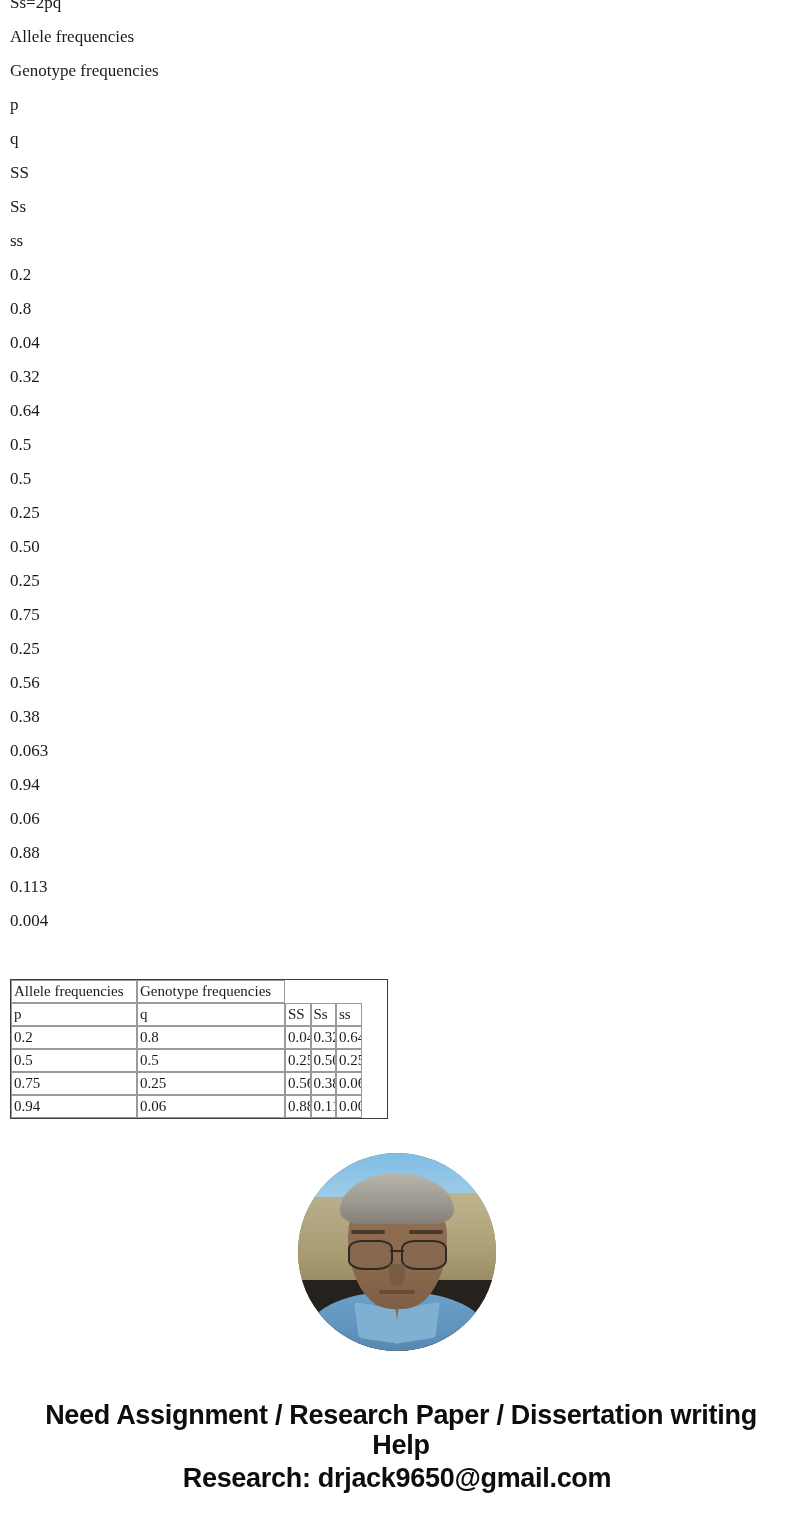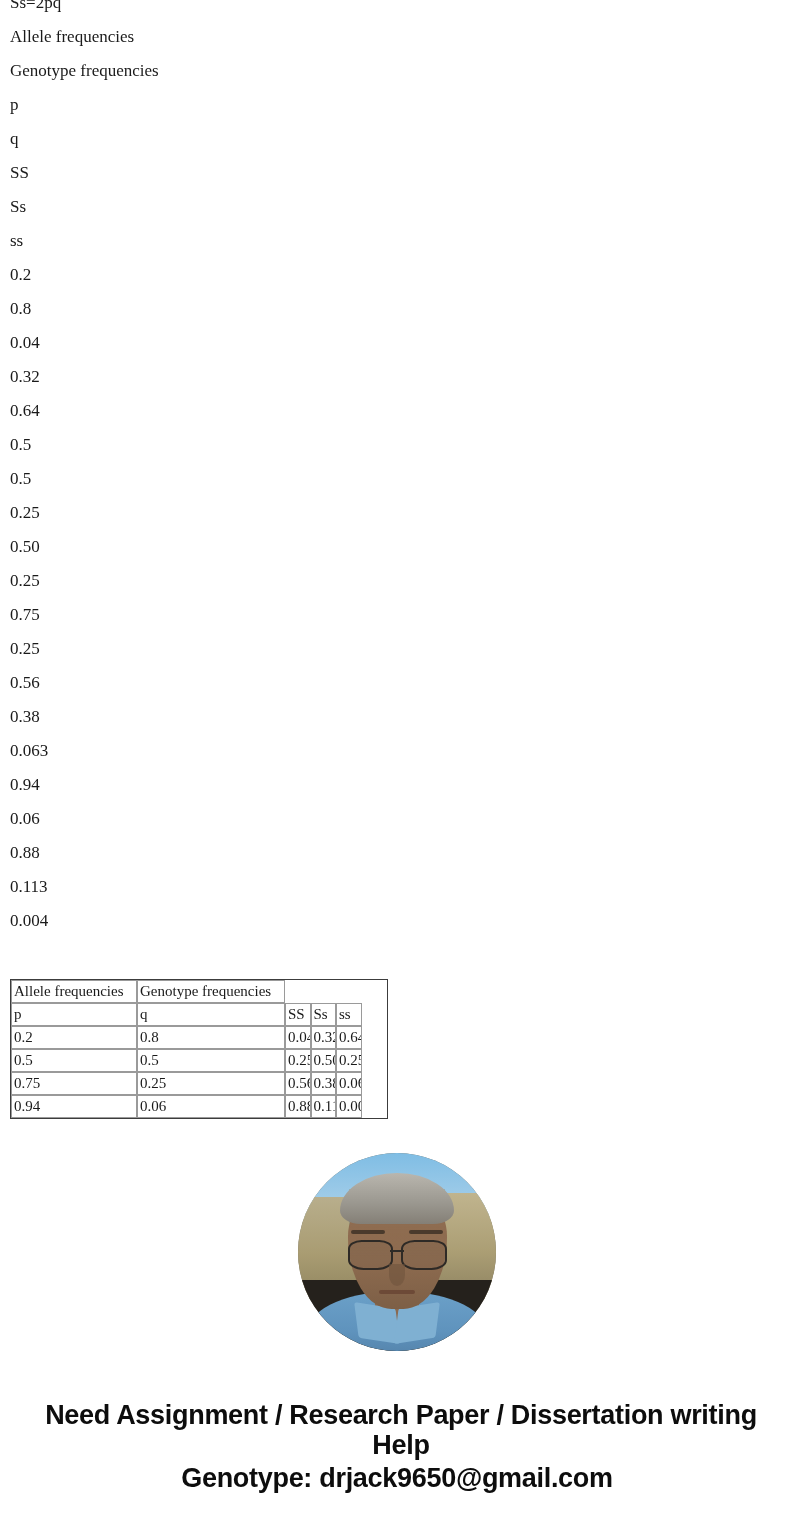--- a/index.html
+++ b/index.html
@@ -336,14 +336,14 @@
     <div class="ph-lens l"></div>
     <div class="ph-lens r"></div>
     <div class="ph-bridge"></div>
   </div>
   <div class="ph-nose"></div>
   <div class="ph-mouth"></div>
 </div>
 
 <div class="footer">
   <div class="f1">Need Assignment / Research Paper / Dissertation writing Help</div>
-  <div class="f2">Genotype: drjack9650@gmail.com</div>
+  <div class="f2">Research: drjack9650@gmail.com</div>
 </div>
 
 </body></html>

